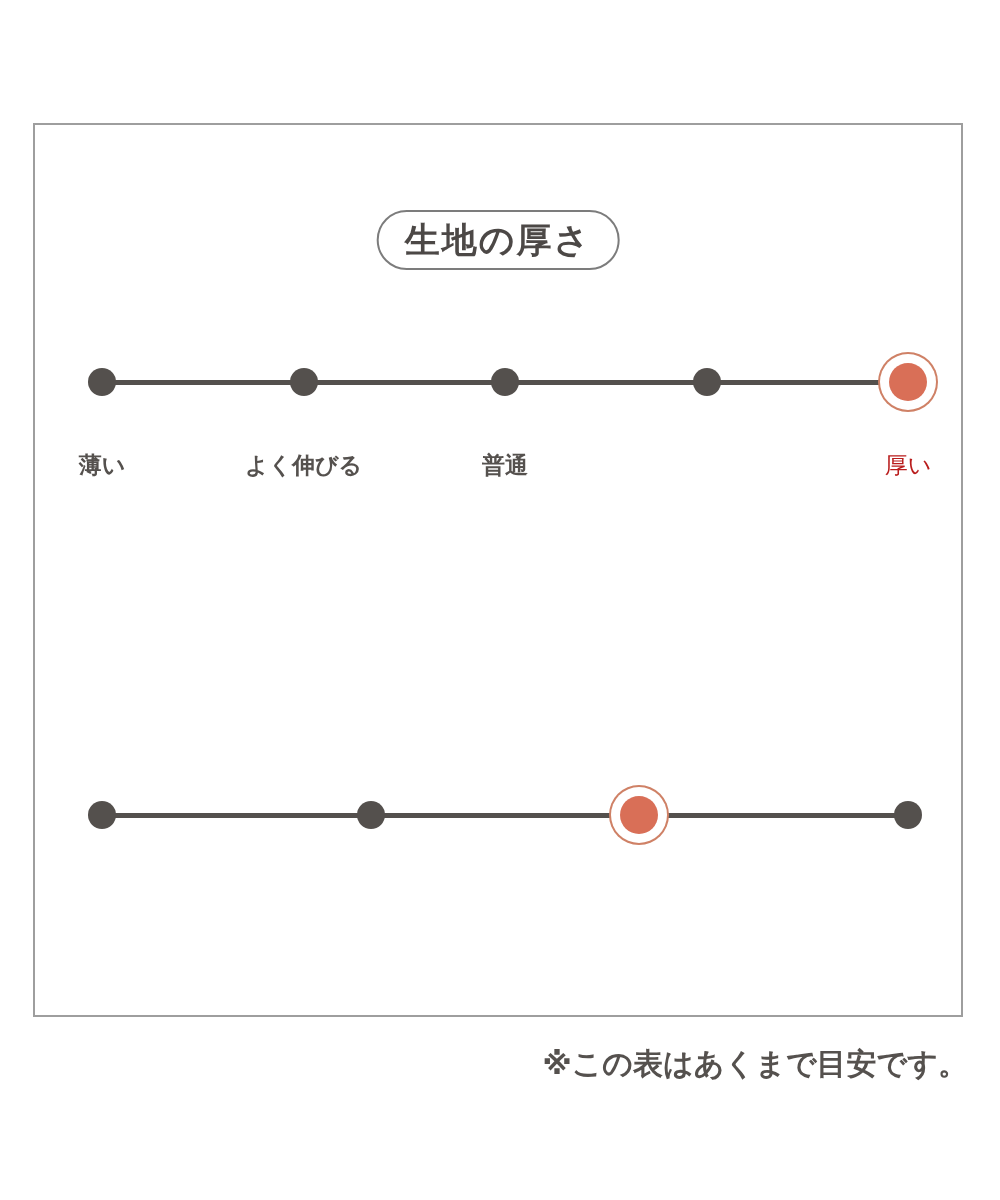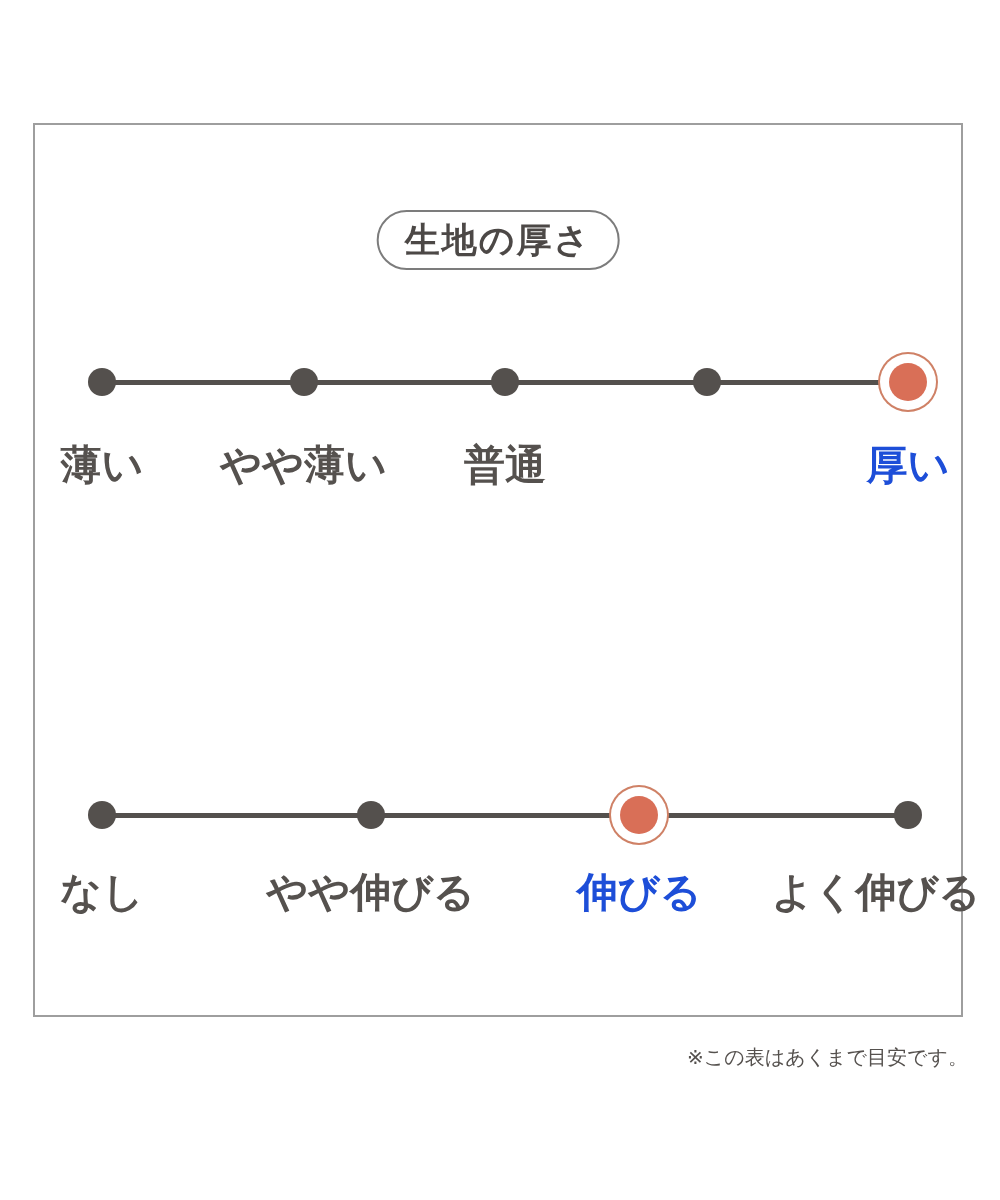--- a/index.html
+++ b/index.html
@@ -86,38 +86,38 @@
     left: 67px;
     width: 806px;
     height: 40px;
   }
   .labels-1 { top: 320px; }
   .labels-2 { top: 747px; }
   .scale-label {
     position: absolute;
     transform: translateX(-50%);
     white-space: nowrap;
-    font-size: 41px;
+    font-size: 23px;
     font-weight: 600;
     color: #55514e;
     line-height: 40px;
   }
   .scale-label.selected {
-    font-weight: 700;
-    color: #1d4ed8;
+    font-weight: 400;
+    color: #b91c1c;
   }
   .scale-label.shift-left { transform: translateX(calc(-50% - 32px)); }
 
   
   .footnote {
     position: absolute;
     right: 32px;
     top: 1044px;
-    font-size: 20px;
-    font-weight: 400;
+    font-size: 30px;
+    font-weight: 700;
     color: #55514e;
     white-space: nowrap;
   }
 </style>
 </head>
 <body>
 
 <div class="canvas">
 
   <div class="frame">
@@ -130,38 +130,32 @@
       <div class="track"></div>
       <div class="dot" style="left:0%"></div>
       <div class="dot" style="left:25%"></div>
       <div class="dot" style="left:50%"></div>
       <div class="dot" style="left:75%"></div>
       <div class="dot selected" style="left:100%"></div>
     </div>
 
     <div class="labels labels-1">
       <span class="scale-label" style="left:0%">薄い</span>
-      <span class="scale-label" style="left:25%">やや薄い</span>
+      <span class="scale-label" style="left:25%">よく伸びる</span>
       <span class="scale-label" style="left:50%">普通</span>
       <span class="scale-label selected" style="left:100%">厚い</span>
     </div>
 
 
     <div class="scale scale-2">
       <div class="track"></div>
       <div class="dot" style="left:0%"></div>
       <div class="dot" style="left:33.333%"></div>
       <div class="dot selected" style="left:66.667%"></div>
       <div class="dot" style="left:100%"></div>
     </div>
 
-    <div class="labels labels-2">
-      <span class="scale-label" style="left:0%">なし</span>
-      <span class="scale-label" style="left:33.333%">やや伸びる</span>
-      <span class="scale-label selected" style="left:66.667%">伸びる</span>
-      <span class="scale-label shift-left" style="left:100%">よく伸びる</span>
-    </div>
 
   </div>
 
   <div class="footnote">※この表はあくまで目安です。</div>
 
 </div>
 
 </body></html>

